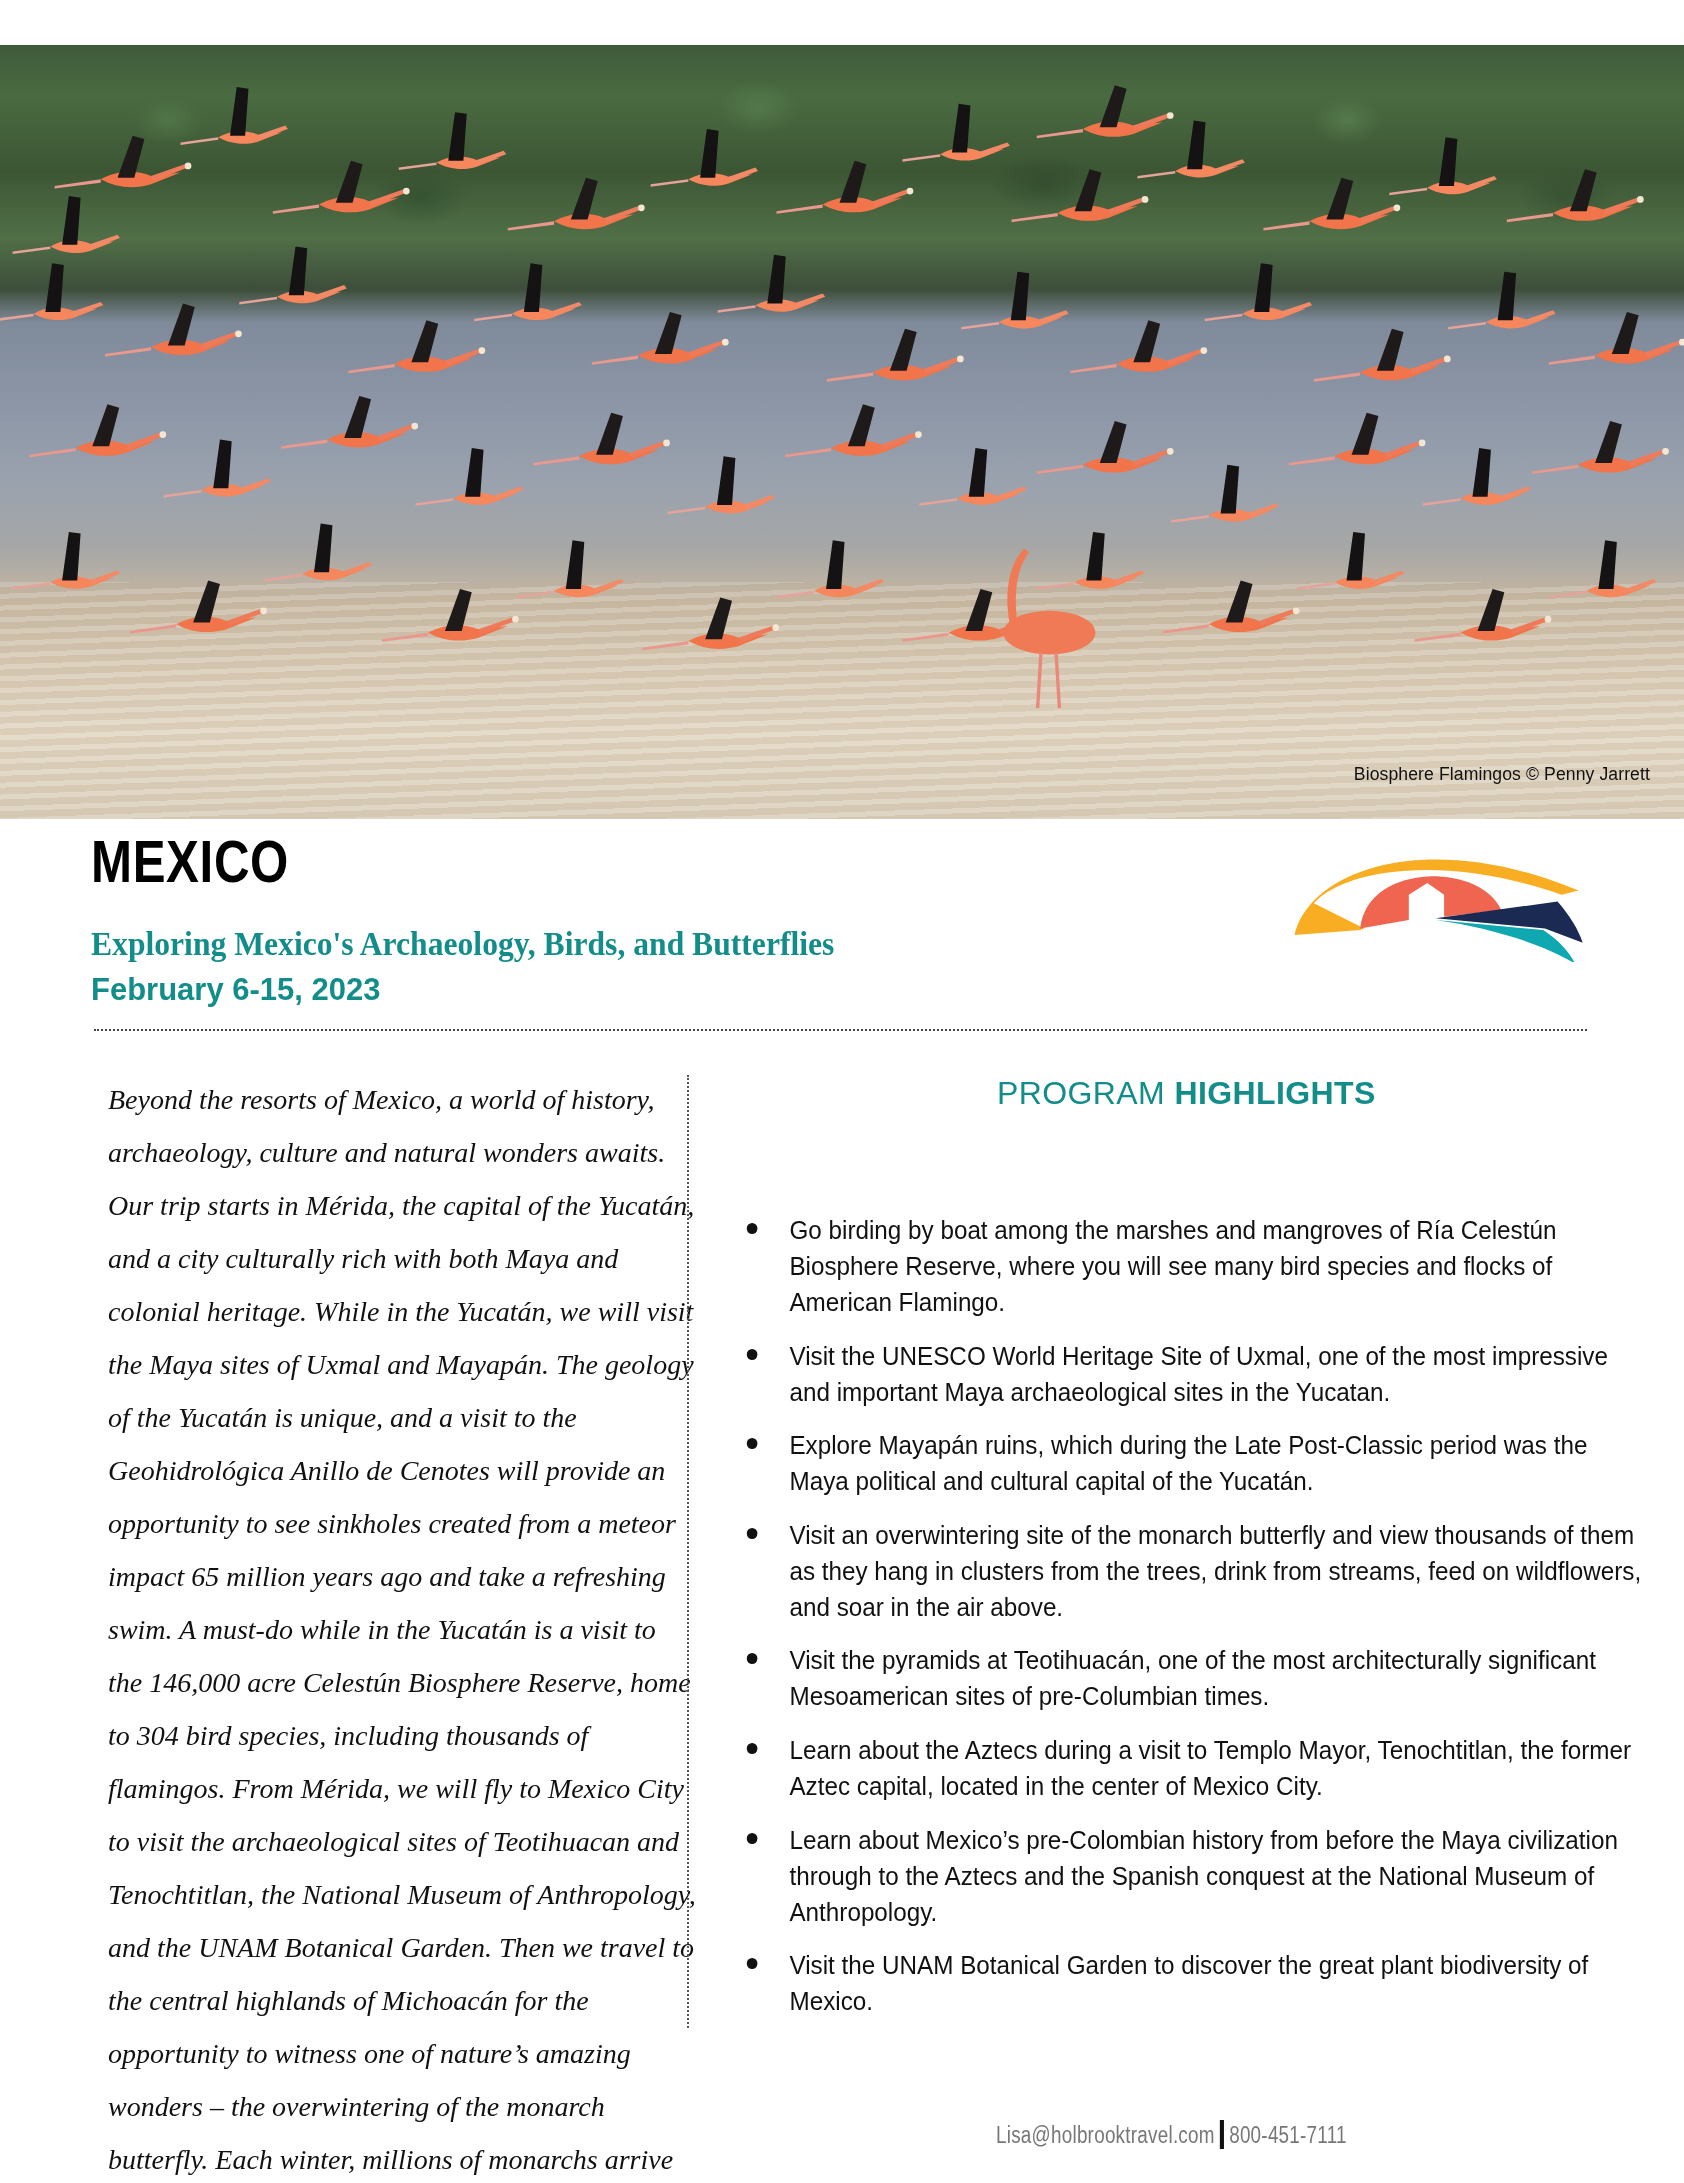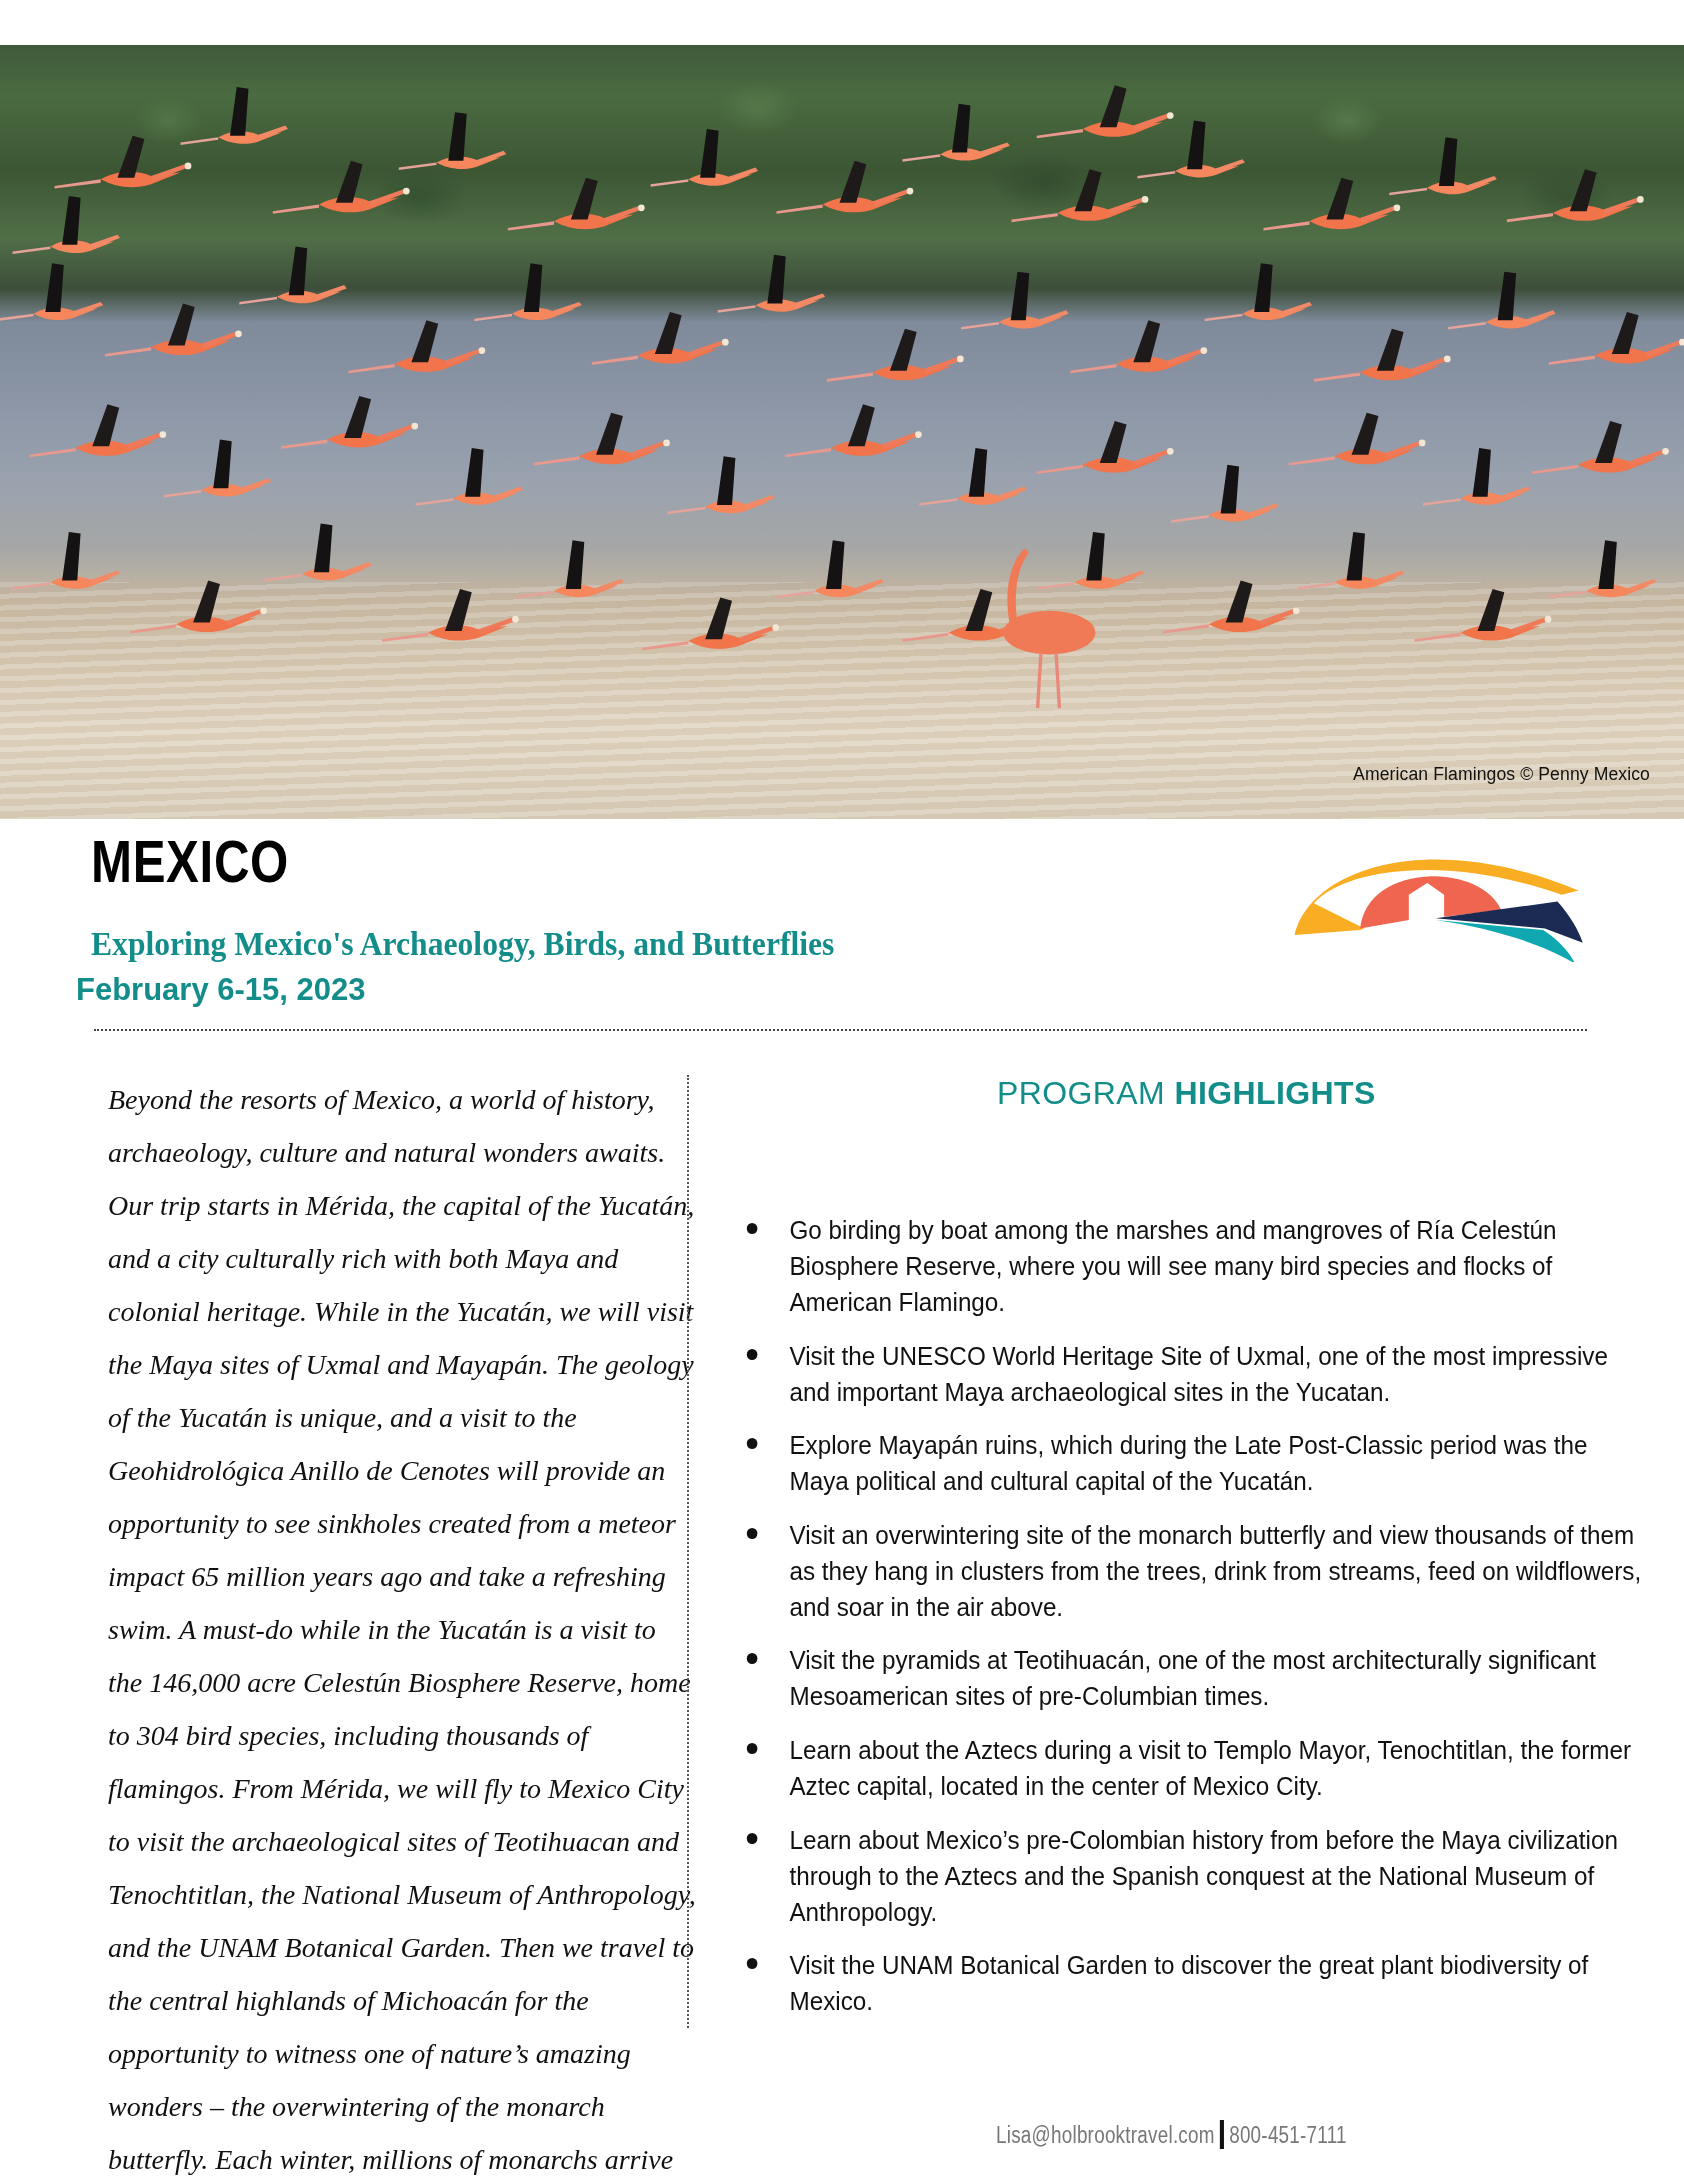--- a/index.html
+++ b/index.html
@@ -39,21 +39,21 @@
     position: absolute; left: 91px; top: 827px; margin: 0;
     font-family: "Liberation Sans", sans-serif; font-weight: 700; font-size: 60px; color: #000;
     transform: scaleX(0.82); transform-origin: left top; letter-spacing: 0.8px;
   }
   .subtitle {
     position: absolute; left: 91px; top: 925px; margin: 0;
     font-family: "Liberation Serif", serif; font-weight: 700; font-size: 34px; color: #138d8a;
     transform: scaleX(0.93); transform-origin: left top;
   }
   .dates {
-    position: absolute; left: 76px; top: 972px; margin: 0;
+    position: absolute; left: 91px; top: 972px; margin: 0;
     font-family: "Liberation Sans", sans-serif; font-weight: 700; font-size: 31px; color: #138d8a;
   }
   .hr-dotted {
     position: absolute; left: 94px; top: 1029px; width: 1493px; height: 0;
     border-top: 2.5px dotted #444;
   }
 
   
   .logo { position: absolute; left: 1276px; top: 836px; width: 311px; height: 176px; }
   .logo svg { position: absolute; left: 0; top: 0; }
@@ -180,21 +180,21 @@
         <use href="#fl" x="1740" y="700"></use>
       <use href="#fl2" x="1890" y="650"></use>
     </g>
 
     <g>
       <ellipse cx="1250" cy="700" rx="55" ry="26" fill="#f07a56"></ellipse>
       <path d="M1205 700 C 1195 660, 1200 620, 1220 600 L 1226 604 C 1210 625, 1206 660, 1214 698 Z" fill="#f07a56"></path>
       <path d="M1240 724 L 1236 790 M1258 724 L 1262 790" stroke="#e9897a" stroke-width="4"></path>
     </g>
   </svg>
-  <div class="hero-caption">American Flamingos © Penny Mexico</div>
+  <div class="hero-caption">Biosphere Flamingos © Penny Jarrett</div>
 </div>
 
 <h1 class="title">MEXICO</h1>
 <h2 class="subtitle">Exploring Mexico's Archaeology, Birds, and Butterflies</h2>
 <div class="dates">February 6-15, 2023</div>
 
 <div class="logo">
   <svg width="311" height="126" viewBox="0 0 370 150">
 
     <path d="M 22 118 C 40 40, 180 -10, 360 65 L 340 70 C 200 20, 80 40, 45 80 L 105 110 L 100 112 Z" fill="#f9ad22"></path>

